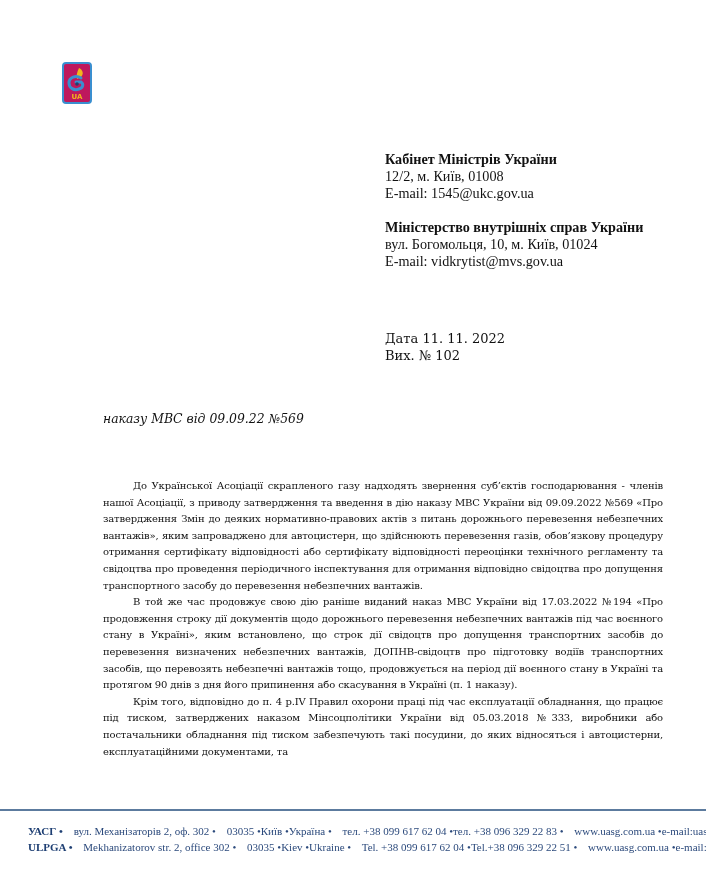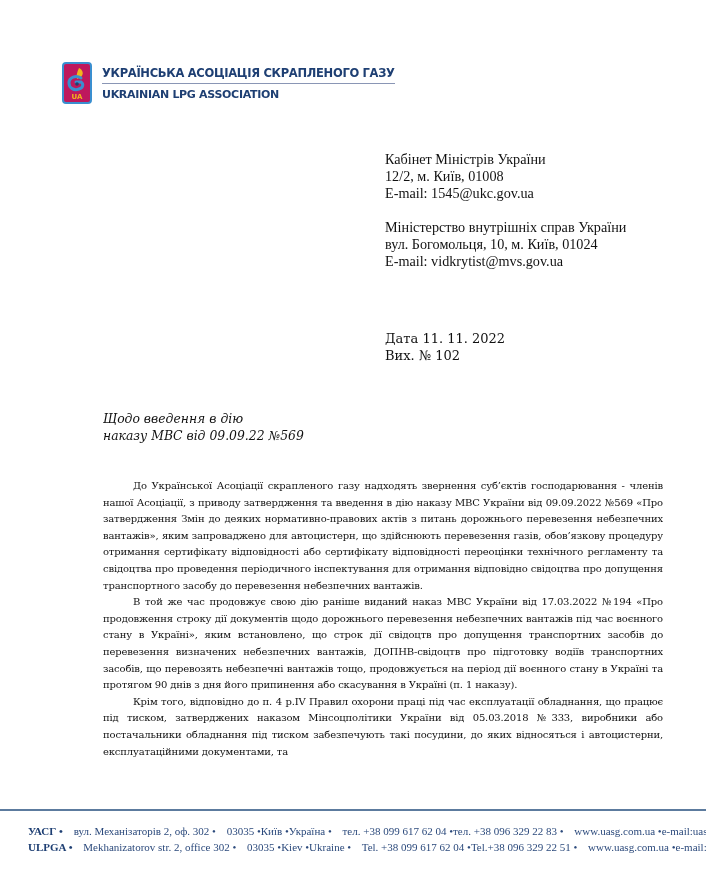--- a/index.html
+++ b/index.html
@@ -62,21 +62,21 @@
     }
 
     .recipients {
       position: absolute;
       left: 385px;
       top: 151px;
       font-size: 14.2px;
       line-height: 17px;
     }
     .recipient-block { margin-bottom: 17px; }
-    .recipient-name { font-weight: normal; }
+    .recipient-name { font-weight: bold; }
 
     .meta {
       position: absolute;
       left: 385px;
       top: 330px;
       font-family: "DejaVu Serif", serif;
       font-size: 13px;
       line-height: 17px;
     }
 
@@ -135,24 +135,20 @@
     <svg width="26" height="38" viewBox="0 0 26 38">
 
       <path d="M15 4 C19 6 20 10 17 13 L13 15 C12 12 13 8 15 4 Z" fill="#f2b51c"></path>
 
       <path d="M17 14 C12 11 5 13 5 19 C5 24 10 27 15 25 C19 24 20 20 17 18 L12 18" fill="none" stroke="#3a8fd0" stroke-width="3" stroke-linecap="round"></path>
       <circle cx="13" cy="20" r="1.8" fill="#1e3f73"></circle>
 
       <text x="13" y="35" text-anchor="middle" font-family="DejaVu Sans, sans-serif" font-size="7" font-weight="bold" fill="#f2b51c">UA</text>
     </svg>
   </div>
-  <div class="org-names">
-    <div class="org-ua">УКРАЇНСЬКА АСОЦІАЦІЯ СКРАПЛЕНОГО ГАЗУ</div>
-    <div class="org-en">UKRAINIAN LPG ASSOCIATION</div>
-  </div>
 </div>
 
 <div class="recipients">
   <div class="recipient-block">
     <div class="recipient-name">Кабінет Міністрів України</div>
     <div>12/2, м. Київ, 01008</div>
     <div>E-mail: 1545@ukc.gov.ua</div>
   </div>
   <div class="recipient-block">
     <div class="recipient-name">Міністерство внутрішніх справ України</div>
@@ -160,21 +156,20 @@
     <div>E-mail: vidkrytist@mvs.gov.ua</div>
   </div>
 </div>
 
 <div class="meta">
   <div>Дата 11. 11. 2022</div>
   <div>Вих. № 102</div>
 </div>
 
 <div class="subject">
-  <div>Щодо введення в дію</div>
   <div>наказу МВС від 09.09.22 №569</div>
 </div>
 
 <div class="body-text">
   <p>До Української Асоціації скрапленого газу надходять звернення суб’єктів господарювання - членів нашої Асоціації, з приводу затвердження та введення в дію наказу МВС України від 09.09.2022 №569 «Про затвердження Змін до деяких нормативно-правових актів з питань дорожнього перевезення небезпечних вантажів», яким запроваджено для автоцистерн, що здійснюють перевезення газів, обов’язкову процедуру отримання сертифікату відповідності або сертифікату відповідності переоцінки технічного регламенту та свідоцтва про проведення періодичного інспектування для отримання відповідно свідоцтва про допущення транспортного засобу до перевезення небезпечних вантажів.</p>
   <p>В той же час продовжує свою дію раніше виданий наказ МВС України від 17.03.2022 №194 «Про продовження строку дії документів щодо дорожнього перевезення небезпечних вантажів під час воєнного стану в Україні», яким встановлено, що строк дії свідоцтв про допущення транспортних засобів до перевезення визначених небезпечних вантажів, ДОПНВ-свідоцтв про підготовку водіїв транспортних засобів, що перевозять небезпечні вантажів тощо, продовжується на період дії воєнного стану в Україні та протягом 90 днів з дня його припинення або скасування в Україні (п. 1 наказу).</p>
   <p>Крім того, відповідно до п. 4 р.IV Правил охорони праці під час експлуатації обладнання, що працює під тиском, затверджених наказом Мінсоцполітики України від 05.03.2018 №333, виробники або постачальники обладнання під тиском забезпечують такі посудини, до яких відносяться і автоцистерни, експлуатаційними документами, та</p>
 </div>
 
 <div class="footer-rule"></div>

